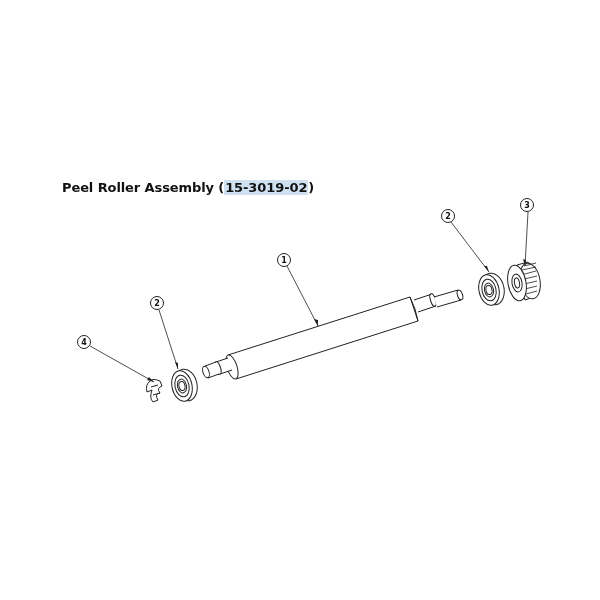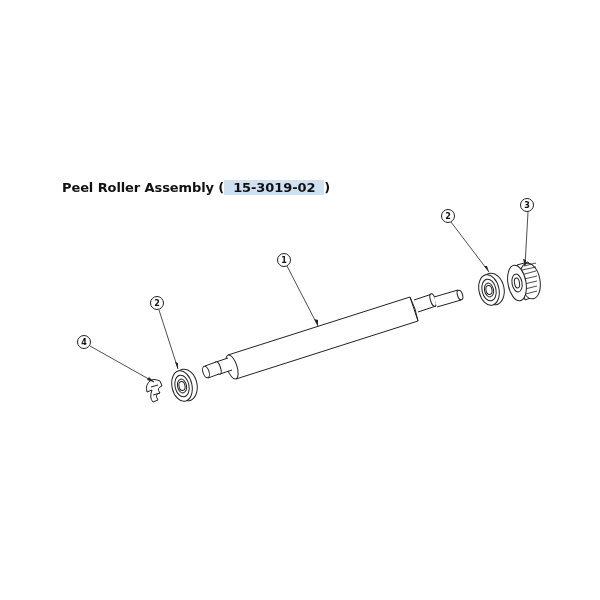--- a/index.html
+++ b/index.html
@@ -2,21 +2,21 @@
 <html><head>
   <meta charset="utf-8">
   <style>
     html, body { margin: 0; padding: 0; background: #ffffff; }
     body { width: 600px; height: 600px; position: relative; overflow: hidden; font-family: "DejaVu Sans", sans-serif; }
     .title {
       position: absolute; left: 62px; top: 180px;
       font-family: "DejaVu Sans", sans-serif; font-weight: bold; font-size: 13px; color: #111;
       white-space: nowrap; letter-spacing: -0.1px;
     }
-    .title .pn { background: #cfe0f0; padding: 0 9px; }
+    .title .pn { background: #cfe0f0; padding: 0 1px; }
     svg.drawing { position: absolute; left: 0; top: 0; }
     .callout-label { font-family: "DejaVu Sans", sans-serif; font-size: 8px; font-weight: bold; fill: #111; }
   </style>
 </head>
 <body>
 
 <div class="title"><span>Peel Roller Assembly</span> <span>(</span><span class="pn">15-3019-02</span><span>)</span></div>
 
 <svg class="drawing" width="600" height="600" viewBox="0 0 600 600">
   <g fill="none" stroke="#222" stroke-width="1">

